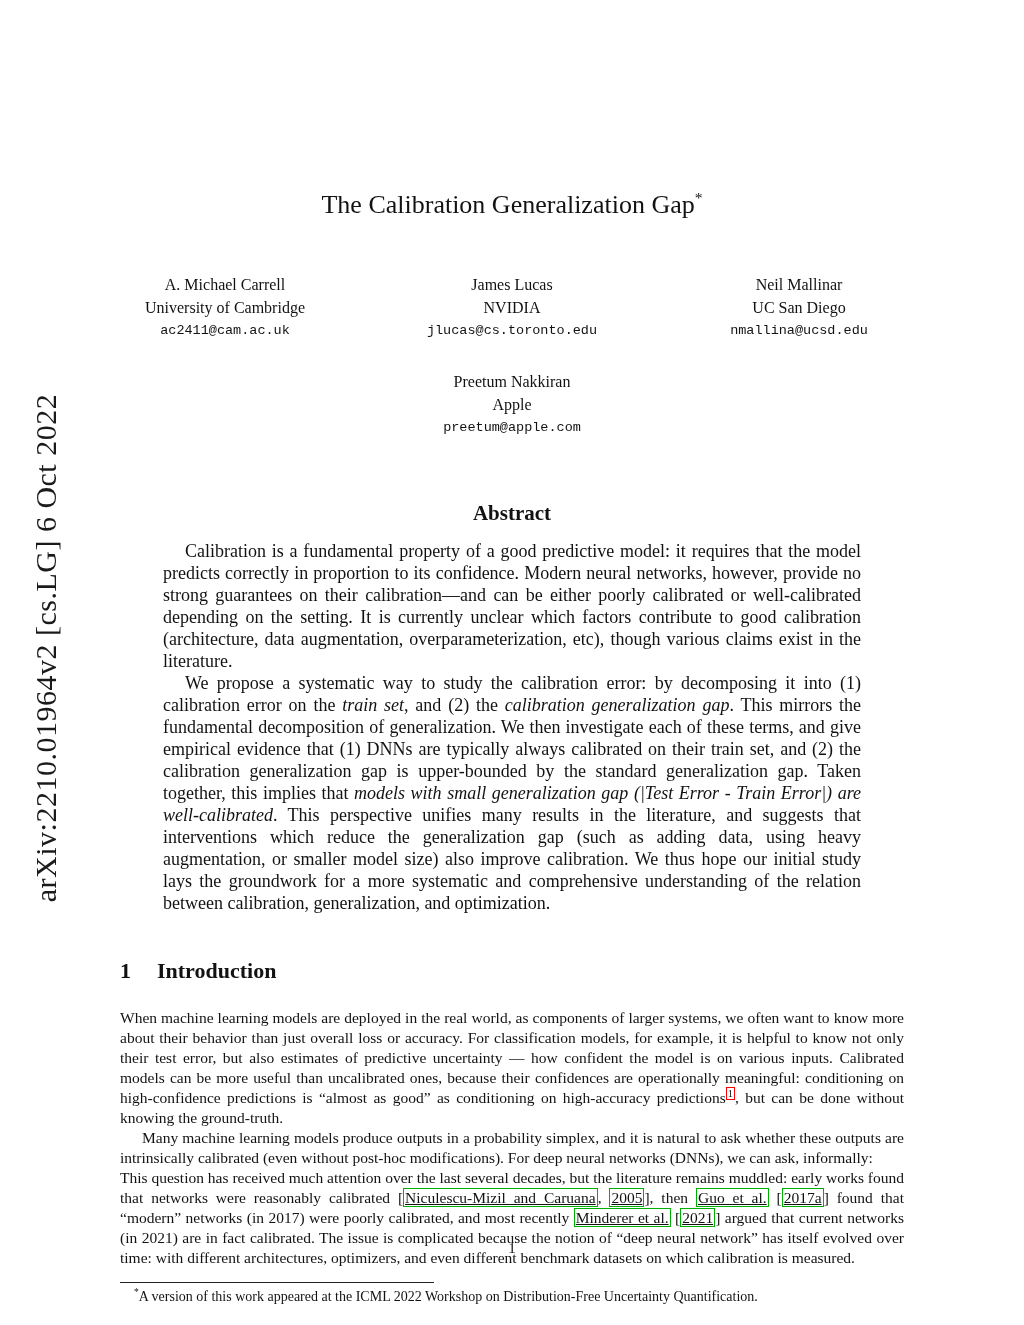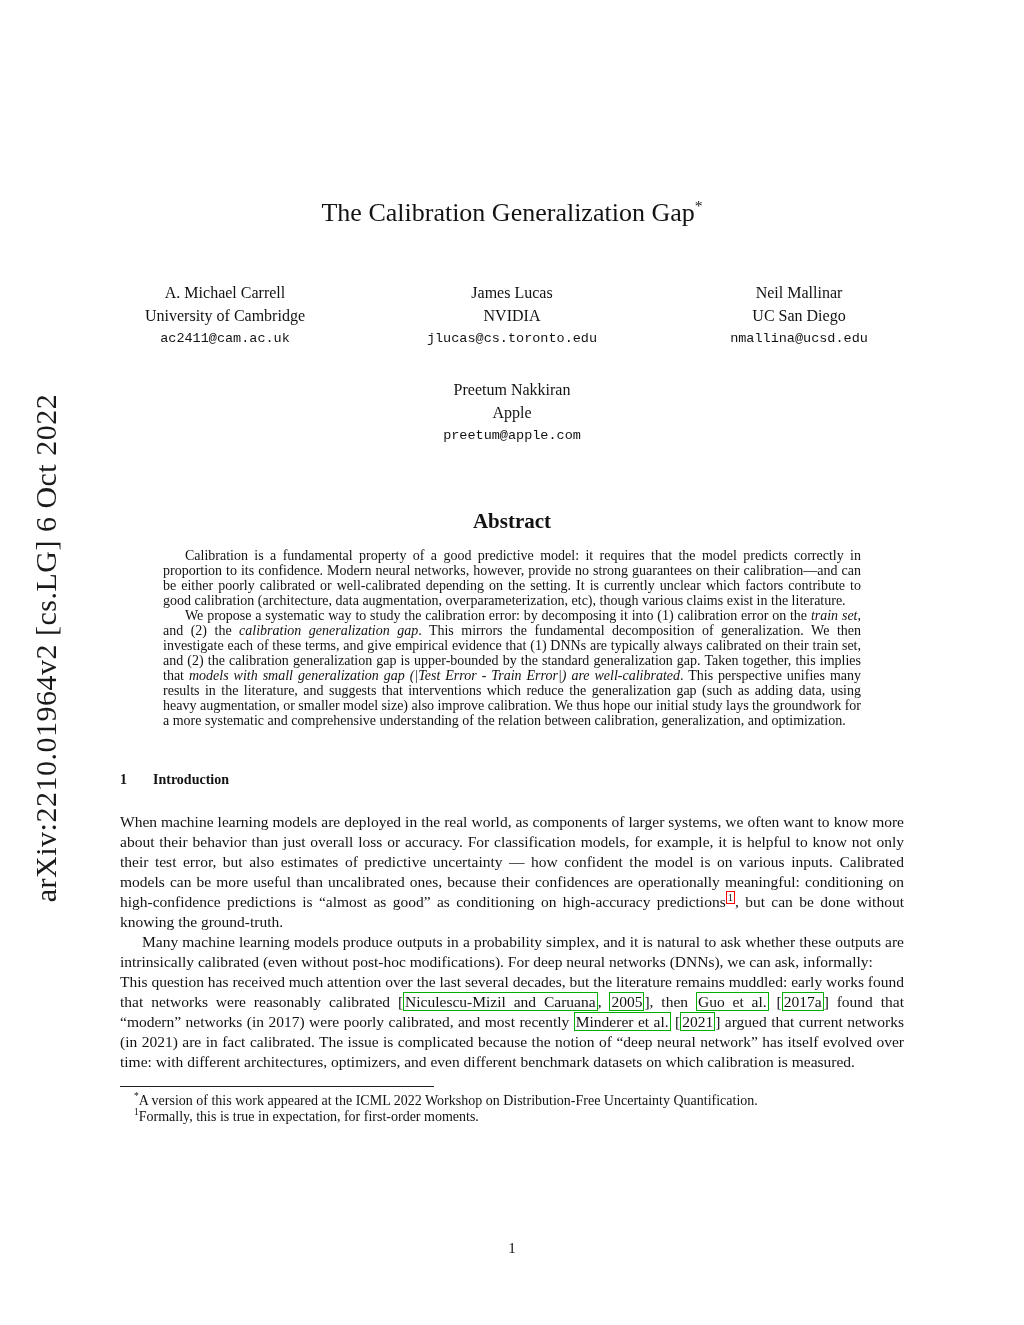--- a/index.html
+++ b/index.html
@@ -21,21 +21,21 @@
     top: 648px;
     transform: translate(-50%, -50%) rotate(-90deg);
     white-space: nowrap;
     font-size: 30px;
     letter-spacing: 0.5px;
     color: #1a1a1a;
   }
   .content {
     position: absolute;
     left: 120px;
-    top: 16px;
+    top: 8px;
     width: 784px;
   }
   .title {
     margin: 182px 0 0 0;
     text-align: center;
     font-size: 26px;
     font-weight: normal;
     line-height: 1.15;
   }
   .title .sup { font-size: 60%; vertical-align: super; }
@@ -65,27 +65,27 @@
     font-weight: bold;
     font-size: 21px;
     margin-top: 62px;
     margin-bottom: 14px;
   }
   .abstract {
     margin: 0 43px;
   }
   p { margin: 0; }
   .abs-p {
-    font-size: 14px;
-    line-height: 15px;
+    font-size: 18px;
+    line-height: 22px;
     text-align: justify;
   }
   .indent { text-indent: 22px; }
   .section-heading {
-    font-size: 14px;
+    font-size: 22px;
     font-weight: bold;
     margin: 44px 0 24px 0;
   }
   .section-heading .sec-num { margin-right: 26px; }
   .body-p {
     font-size: 15.5px;
     line-height: 20px;
     text-align: justify;
   }
   .question {
@@ -93,20 +93,21 @@
     font-style: italic;
     font-size: 15.5px;
     margin: 17px 0 17px 0;
   }
   .it { font-style: italic; }
   .sup { font-size: 68%; vertical-align: super; line-height: 0; }
   .cite {
     border: 1px solid var(--citation_box_color, #00b000);
     padding: 0 1px;
     cursor: pointer;
+    text-decoration: underline;
   }
   .fnref {
     font-size: 68%;
     vertical-align: super;
     line-height: 0;
     border: 1px solid var(--footnote_box_color, #ff0000);
     padding: 0 1px;
     cursor: pointer;
   }
   .footnote-rule {
@@ -172,17 +173,16 @@
   </div>
 
   <h2 class="section-heading"><span class="sec-num">1</span><span class="sec-title">Introduction</span></h2>
 
   <p class="body-p"><span>When machine learning models are deployed in the real world, as components of larger systems, we often want to know more about their behavior than just overall loss or accuracy. For classification models, for example, it is helpful to know not only their test error, but also estimates of predictive uncertainty — how confident the model is on various inputs. Calibrated models can be more useful than uncalibrated ones, because their confidences are operationally meaningful: conditioning on high-confidence predictions is “almost as good” as conditioning on high-accuracy predictions</span><span class="fnref">1</span><span>, but can be done without knowing the ground-truth.</span></p>
   <p class="body-p indent">Many machine learning models produce outputs in a probability simplex, and it is natural to ask whether these outputs are intrinsically calibrated (even without post-hoc modifications). For deep neural networks (DNNs), we can ask, informally:</p>
   <p class="body-p"><span>This question has received much attention over the last several decades, but the literature remains muddled: early works found that networks were reasonably calibrated [</span><span class="cite">Niculescu-Mizil and Caruana</span><span>, </span><span class="cite">2005</span><span>], then </span><span class="cite">Guo et al.</span><span> [</span><span class="cite">2017a</span><span>] found that “modern” networks (in 2017) were poorly calibrated, and most recently </span><span class="cite">Minderer et al.</span><span> [</span><span class="cite">2021</span><span>] argued that current networks (in 2021) are in fact calibrated. The issue is complicated because the notion of “deep neural network” has itself evolved over time: with different architectures, optimizers, and even different benchmark datasets on which calibration is measured.</span></p>
 
   <div class="footnote-rule"></div>
   <p class="footnote"><span class="sup">*</span><span>A version of this work appeared at the ICML 2022 Workshop on Distribution-Free Uncertainty Quantification.</span></p>
-  <p class="footnote"><span class="sup">1</span><span>Formally, this is true in expectation, for first-order moments.</span></p>
 
 </div>
 
 <div class="page-number">1</div>
 
 </body></html>

